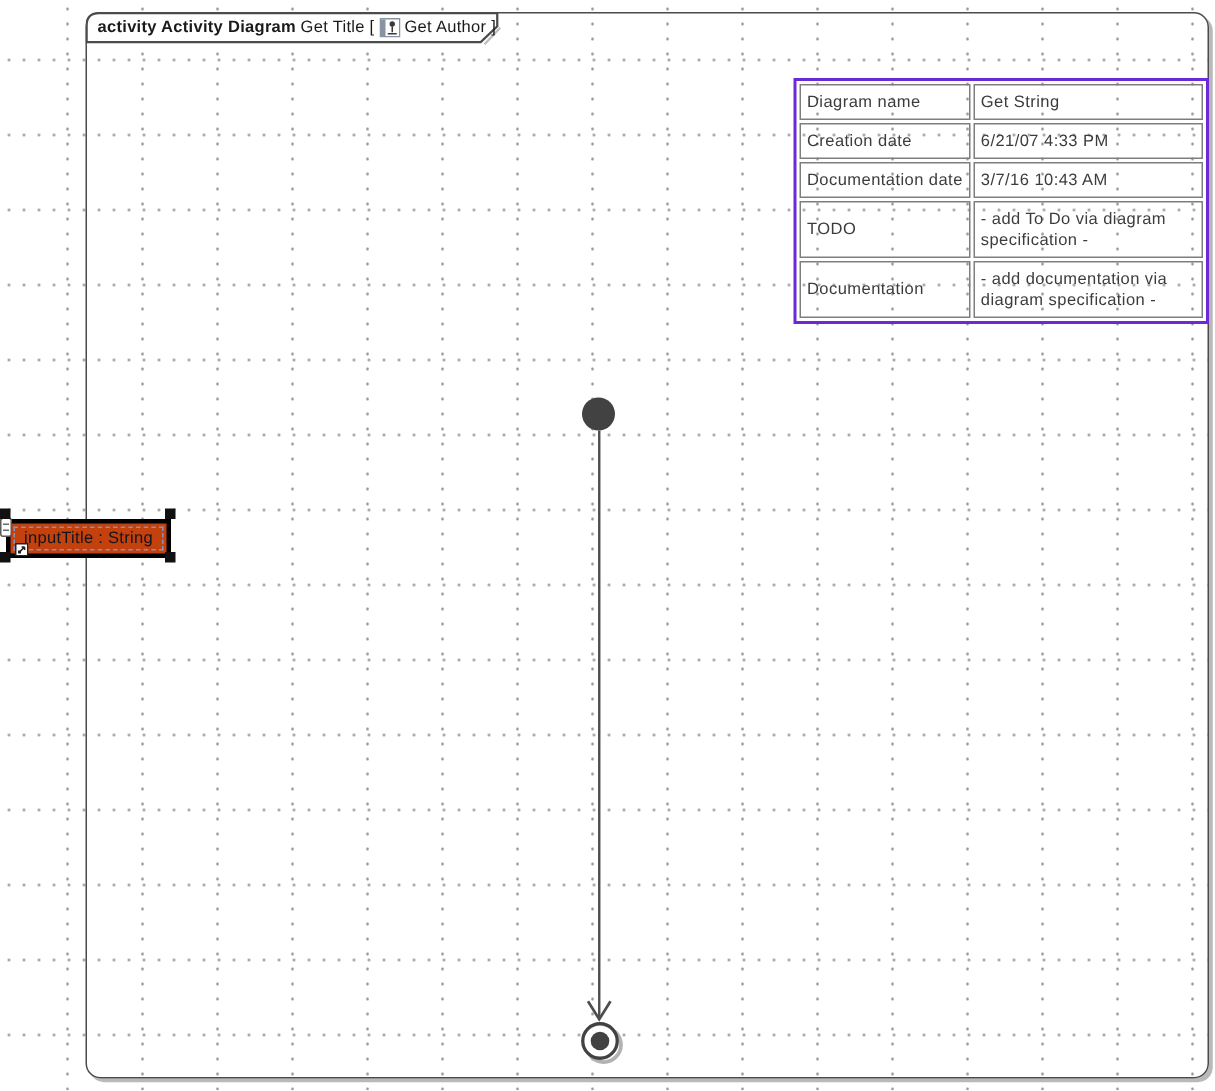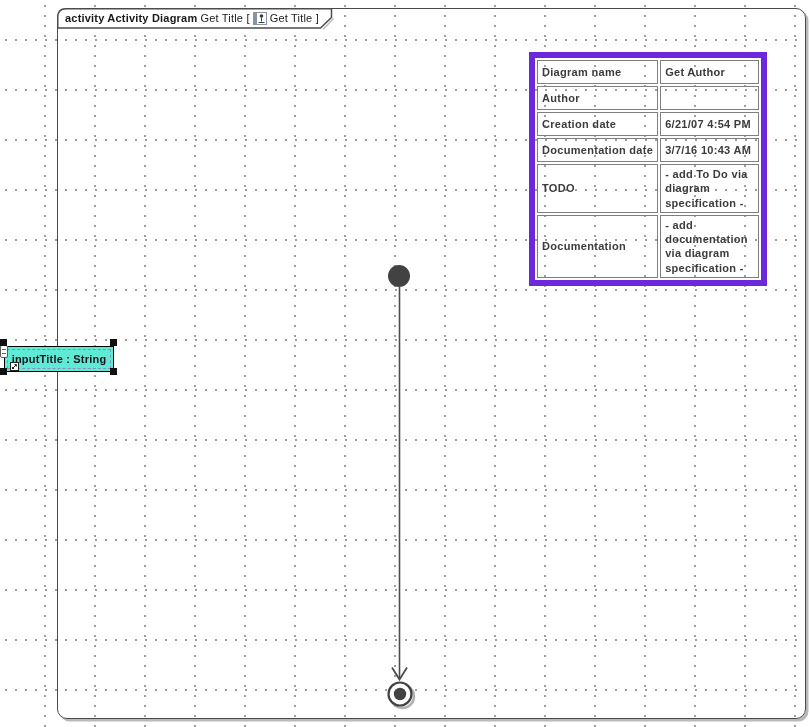--- a/index.html
+++ b/index.html
@@ -27,40 +27,39 @@
   .tab-svg{position:absolute;left:57px;top:8px;}
   .tab-text{
     position:absolute;left:65px;top:10px;height:16px;
     display:flex;align-items:center;gap:3px;
     font-size:11px;color:#1a1a1a;letter-spacing:0.2px;white-space:nowrap;
   }
   .tab-text .kind{font-weight:bold;text-align:right;}
   .tab-text .icon{display:inline-block;line-height:0;}
   
   table.info{
-    position:absolute;left:529px;top:52px;width:238px;
+    position:absolute;left:529px;top:52px;width:277px;
     border-collapse:separate;border-spacing:2px;
-    border:6px solid #6d28d9;
+    border:2px solid #6d28d9;
     font-size:11px;color:#3c3c3c;letter-spacing:0.3px;
     background:transparent;
-    font-weight:bold;
   }
   table.info td{
     border:1px solid #7e7e7e;padding:2px 4px;vertical-align:middle;
     background:transparent;line-height:1.3;
   }
   td.lbl{width:90px;white-space:nowrap;}
   tr.short td{height:18px;}
   tr.tall td{height:32px;}
   
   .param{
     position:absolute;left:4px;top:346px;width:110px;height:26px;
-    box-sizing:border-box;background:#5eead4;border:1px solid #000000;
+    box-sizing:border-box;background:#c2410c;border:3px solid #000000;
     display:flex;align-items:center;justify-content:center;
-    font-weight:bold;font-size:11px;color:#14141f;letter-spacing:0.2px;
+    font-weight:normal;font-size:11px;color:#14141f;letter-spacing:0.2px;
   }
   .param::before{
     content:"";position:absolute;inset:2px;border:1px dashed #8f8fb4;pointer-events:none;
   }
   .handle{
     position:absolute;width:7px;height:7px;background:#111111;
   }
   .h-tl{left:0;top:339px;}
   .h-tr{left:110px;top:339px;}
   .h-bl{left:0;top:368px;}
@@ -102,36 +101,32 @@
   <span>Get Title [</span>
   <span class="icon">
     <svg width="14" height="13">
       <rect x="0.5" y="0.5" width="13" height="12" fill="#ffffff" stroke="#8a94a2"></rect>
       <rect x="1" y="1" width="3" height="11" fill="#8593a5"></rect>
       <circle cx="8.5" cy="4" r="1.8" fill="#3a3a3a"></circle>
       <line x1="8.5" y1="5.5" x2="8.5" y2="9.5" stroke="#3a3a3a"></line>
       <line x1="5.5" y1="10.5" x2="11.5" y2="10.5" stroke="#3a3a3a"></line>
     </svg>
   </span>
-  <span>Get Title ]</span>
+  <span>Get Author ]</span>
 </div>
 
 <table class="info">
   <tbody>
       <tr class="short">
     <td class="lbl">Diagram name</td>
-    <td>Get Author</td>
-  </tr>
-  <tr class="short">
-    <td class="lbl">Author</td>
-    <td></td>
+    <td>Get String</td>
   </tr>
   <tr class="short">
     <td class="lbl">Creation date</td>
-    <td>6/21/07 4:54 PM</td>
+    <td>6/21/07 4:33 PM</td>
   </tr>
   <tr class="short">
     <td class="lbl">Documentation date</td>
     <td>3/7/16 10:43 AM</td>
   </tr>
   <tr class="tall">
     <td class="lbl">TODO</td>
     <td>- add To Do via diagram specification -</td>
   </tr>
   <tr class="tall">

